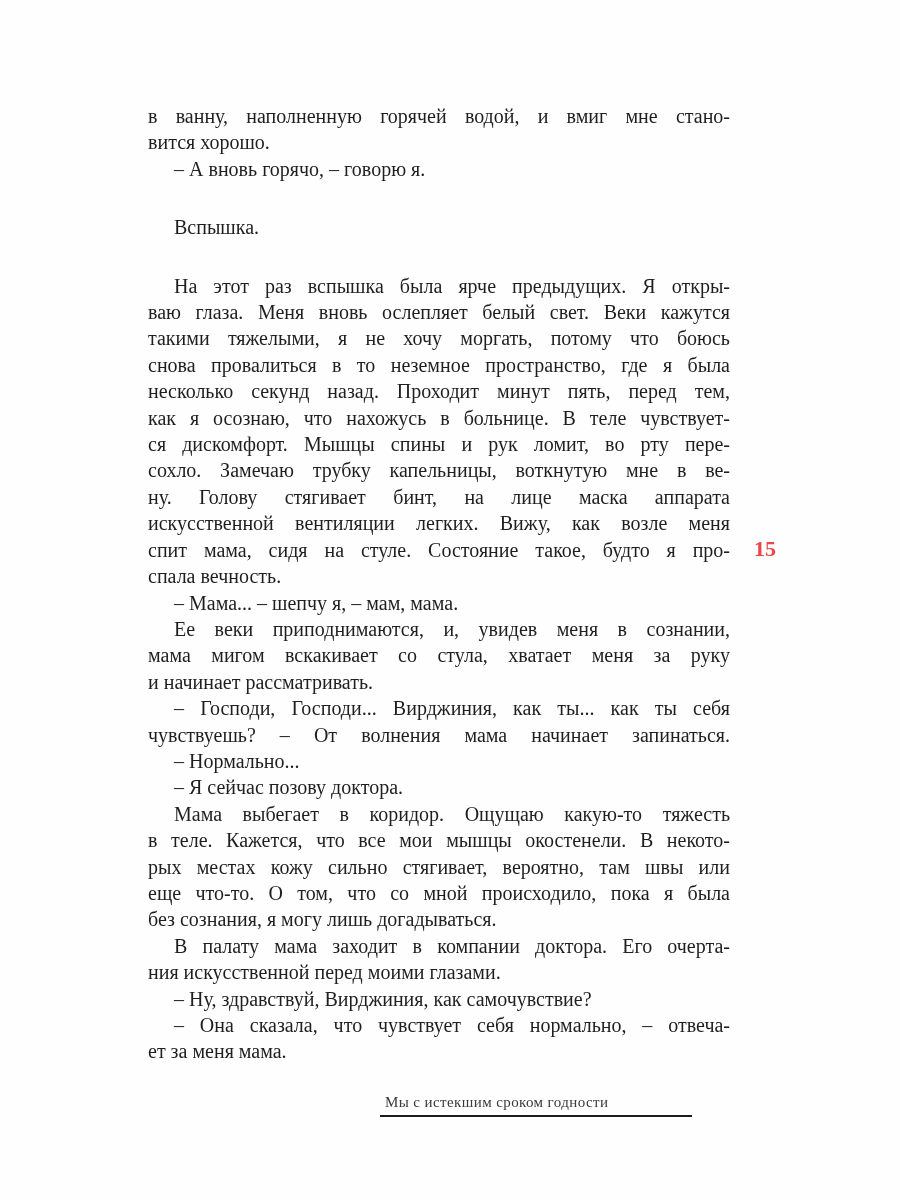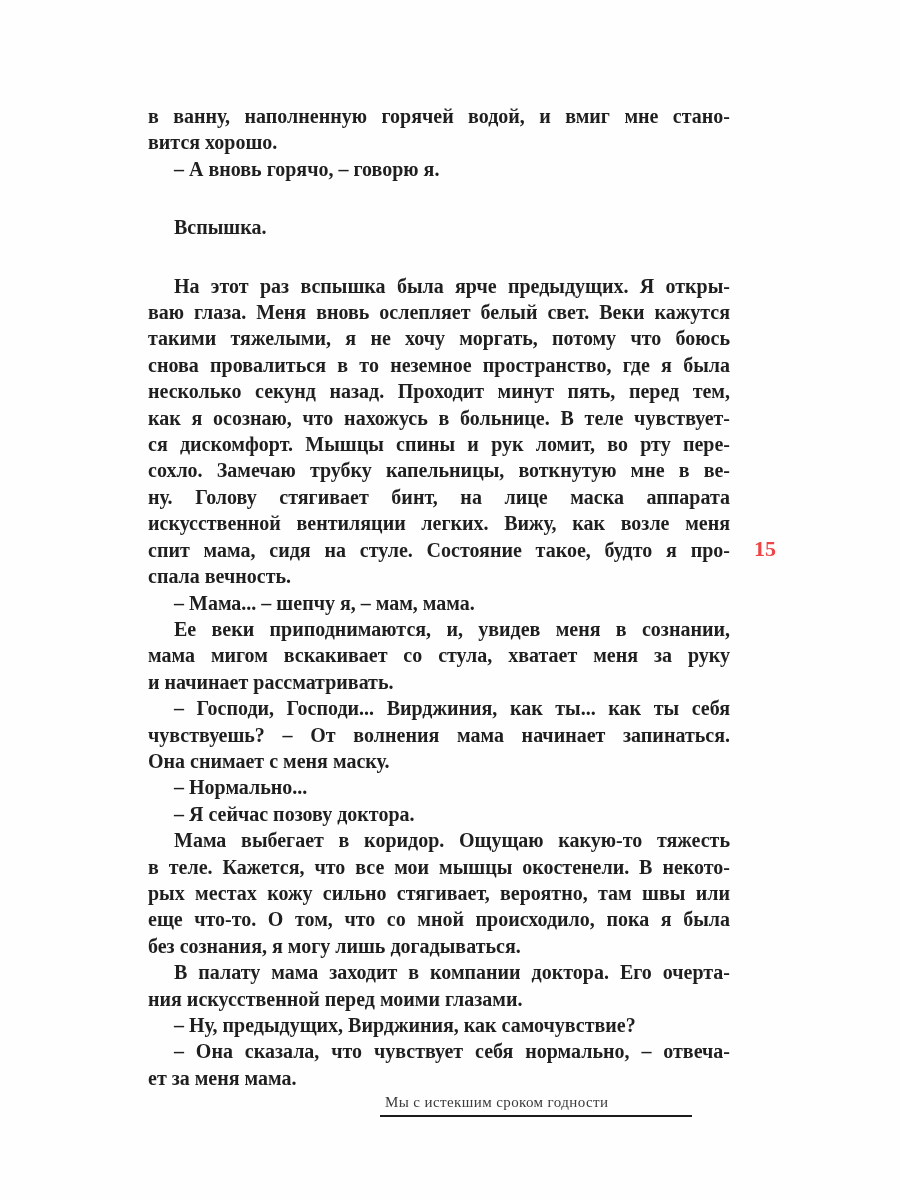--- a/index.html
+++ b/index.html
@@ -16,21 +16,20 @@
     overflow: hidden;
   }
   .text-block {
     position: absolute;
     left: 148px;
     top: 103px;
     width: 582px;
     font-size: 20px;
     line-height: 26.4px;
     color: #1f1f1f;
-    font-weight: bold;
   }
   .para { margin: 0; }
   .para.gap { margin-top: 32px; }
   .line {
     text-align: justify;
     text-align-last: justify;
   }
   .line.para-end {
     text-align-last: left;
   }
@@ -99,41 +98,40 @@
         <div class="line para-end indented">– Мама... – шепчу я, – мам, мама.</div>
       </div>
       <div class="para">
         <div class="line indented">Ее веки приподнимаются, и, увидев меня в сознании,</div>
         <div class="line">мама мигом вскакивает со стула, хватает меня за руку</div>
         <div class="line para-end">и начинает рассматривать.</div>
       </div>
       <div class="para">
         <div class="line indented">– Господи, Господи... Вирджиния, как ты... как ты себя</div>
         <div class="line">чувствуешь? – От волнения мама начинает запинаться.</div>
-        <div class="line para-end">Она снимает с меня маску.</div>
       </div>
       <div class="para">
         <div class="line para-end indented">– Нормально...</div>
       </div>
       <div class="para">
         <div class="line para-end indented">– Я сейчас позову доктора.</div>
       </div>
       <div class="para">
         <div class="line indented">Мама выбегает в коридор. Ощущаю какую-то тяжесть</div>
         <div class="line">в теле. Кажется, что все мои мышцы окостенели. В некото-</div>
         <div class="line">рых местах кожу сильно стягивает, вероятно, там швы или</div>
         <div class="line">еще что-то. О том, что со мной происходило, пока я была</div>
         <div class="line para-end">без сознания, я могу лишь догадываться.</div>
       </div>
       <div class="para">
         <div class="line indented">В палату мама заходит в компании доктора. Его очерта-</div>
         <div class="line para-end">ния искусственной перед моими глазами.</div>
       </div>
       <div class="para">
-        <div class="line para-end indented">– Ну, предыдущих, Вирджиния, как самочувствие?</div>
+        <div class="line para-end indented">– Ну, здравствуй, Вирджиния, как самочувствие?</div>
       </div>
       <div class="para">
         <div class="line indented">– Она сказала, что чувствует себя нормально, – отвеча-</div>
         <div class="line para-end">ет за меня мама.</div>
       </div>
     </div>
 
   <div class="footer">
     <span class="footer-title">Мы с истекшим сроком годности</span>
   </div>

